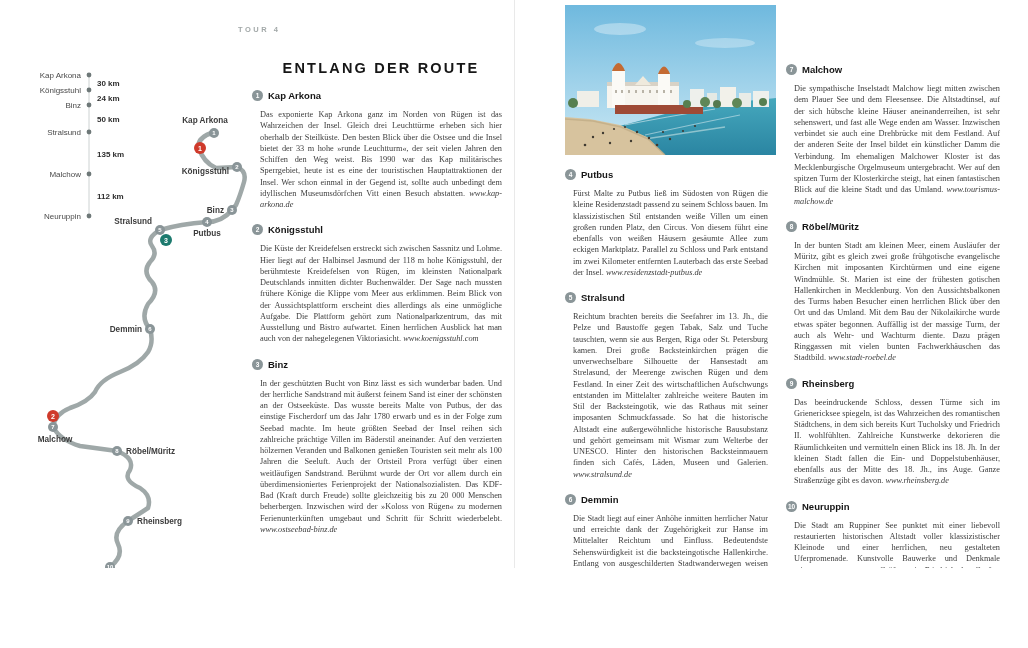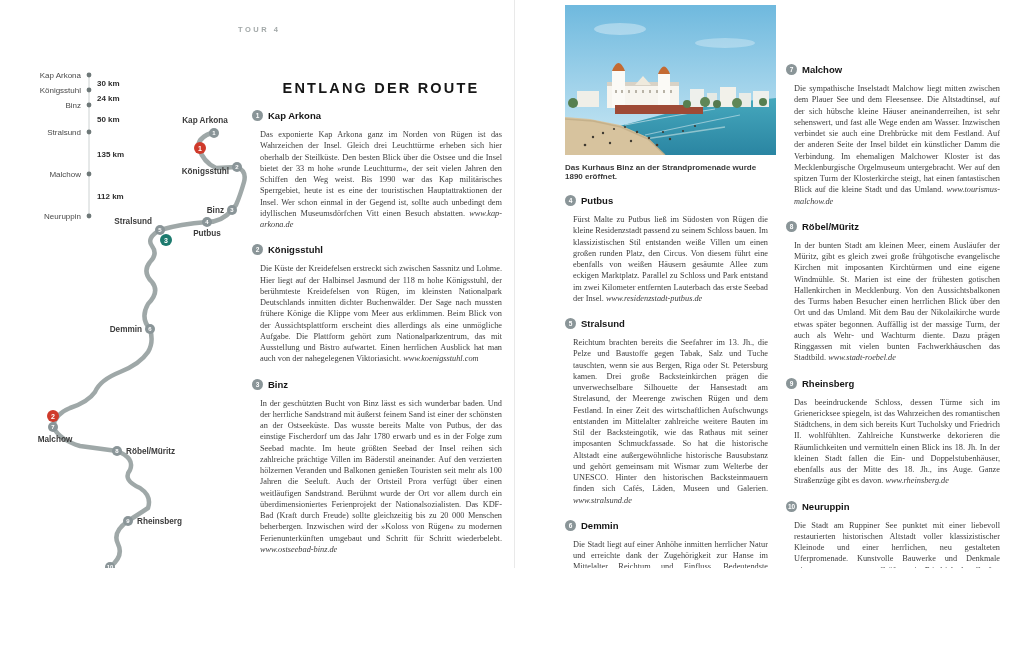--- a/index.html
+++ b/index.html
@@ -6,21 +6,21 @@
   .spread{position:relative;width:1028px;height:568px;background:#ffffff;overflow:hidden;
           font-family:"Liberation Serif",serif;color:#3d3d3d;}
   .gutter{position:absolute;left:514px;top:0;width:1px;height:648px;background:#e9e9e9;}
   .tour-label{position:absolute;left:238px;top:25px;font-family:"Liberation Sans",sans-serif;
           font-size:7.5px;letter-spacing:2.5px;color:#a2a8a8;font-weight:600;}
   .col{position:absolute;}
   .left-col{left:252px;top:58px;width:258px;}
   .mid-col{left:565px;top:0;width:211px;}
   .right-col{left:786px;top:50px;width:222px;}
   h1.title{font-family:"Liberation Sans",sans-serif;font-size:14.5px;font-weight:700;
-          letter-spacing:2.2px;color:#161616;text-align:center;margin:22px 0 10px 0;}
+          letter-spacing:2.2px;color:#161616;text-align:center;margin:2px 0 10px 0;}
   .section{margin-top:14px;}
   .sec-head{display:flex;align-items:center;gap:5px;margin-bottom:4px;}
   .badge{display:inline-block;width:11px;height:11px;border-radius:50%;background:#8a9598;
           color:#fff;font-family:"Liberation Sans",sans-serif;font-size:6.5px;font-weight:700;
           line-height:11px;text-align:center;flex:0 0 auto;}
   .sec-title{font-family:"Liberation Sans",sans-serif;font-size:9.5px;font-weight:700;color:#161616;}
   p.body{font-size:8.3px;line-height:11.25px;margin:8px;text-align:justify;color:#3d3d3d;}
   p.body .url{font-style:italic;color:#3d3d3d;}
   .caption{font-family:"Liberation Sans",sans-serif;font-size:8px;font-weight:700;color:#3a3a3a;
           margin:8px 0 0 0;}
@@ -231,21 +231,20 @@
         <circle cx="92" cy="140" r="1.3"></circle>
           <circle cx="20" cy="140" r="1.3"></circle>
           <circle cx="105" cy="134" r="1.2"></circle>
         <circle cx="98" cy="127" r="1.1"></circle>
           <circle cx="66" cy="136" r="1.2"></circle>
           <circle cx="45" cy="138" r="1.2"></circle>
         <circle cx="118" cy="126" r="1.1"></circle>
           <circle cx="130" cy="121" r="1.1"></circle>
       </g>
     </svg>
-    <p class="caption">Das Kurhaus Binz an der Strandpromenade wurde 1890 eröffnet.</p>
 
     <div class="section">
       <div class="sec-head">
         <span class="badge">4</span>
         <span class="sec-title">Putbus</span>
       </div>
       <p class="body"><span>Fürst Malte zu Putbus ließ im Südosten von Rügen die kleine Residenzstadt passend zu seinem Schloss bauen. Im klassizistischen Stil entstanden weiße Villen um einen großen runden Platz, den Circus. Von diesem führt eine ebenfalls von weißen Häusern gesäumte Allee zum eckigen Marktplatz. Parallel zu Schloss und Park entstand im zwei Kilometer entfernten Lauterbach das erste Seebad der Insel.</span> <em class="url">www.residenzstadt-putbus.de</em></p>
     </div>
 
     <div class="section">

